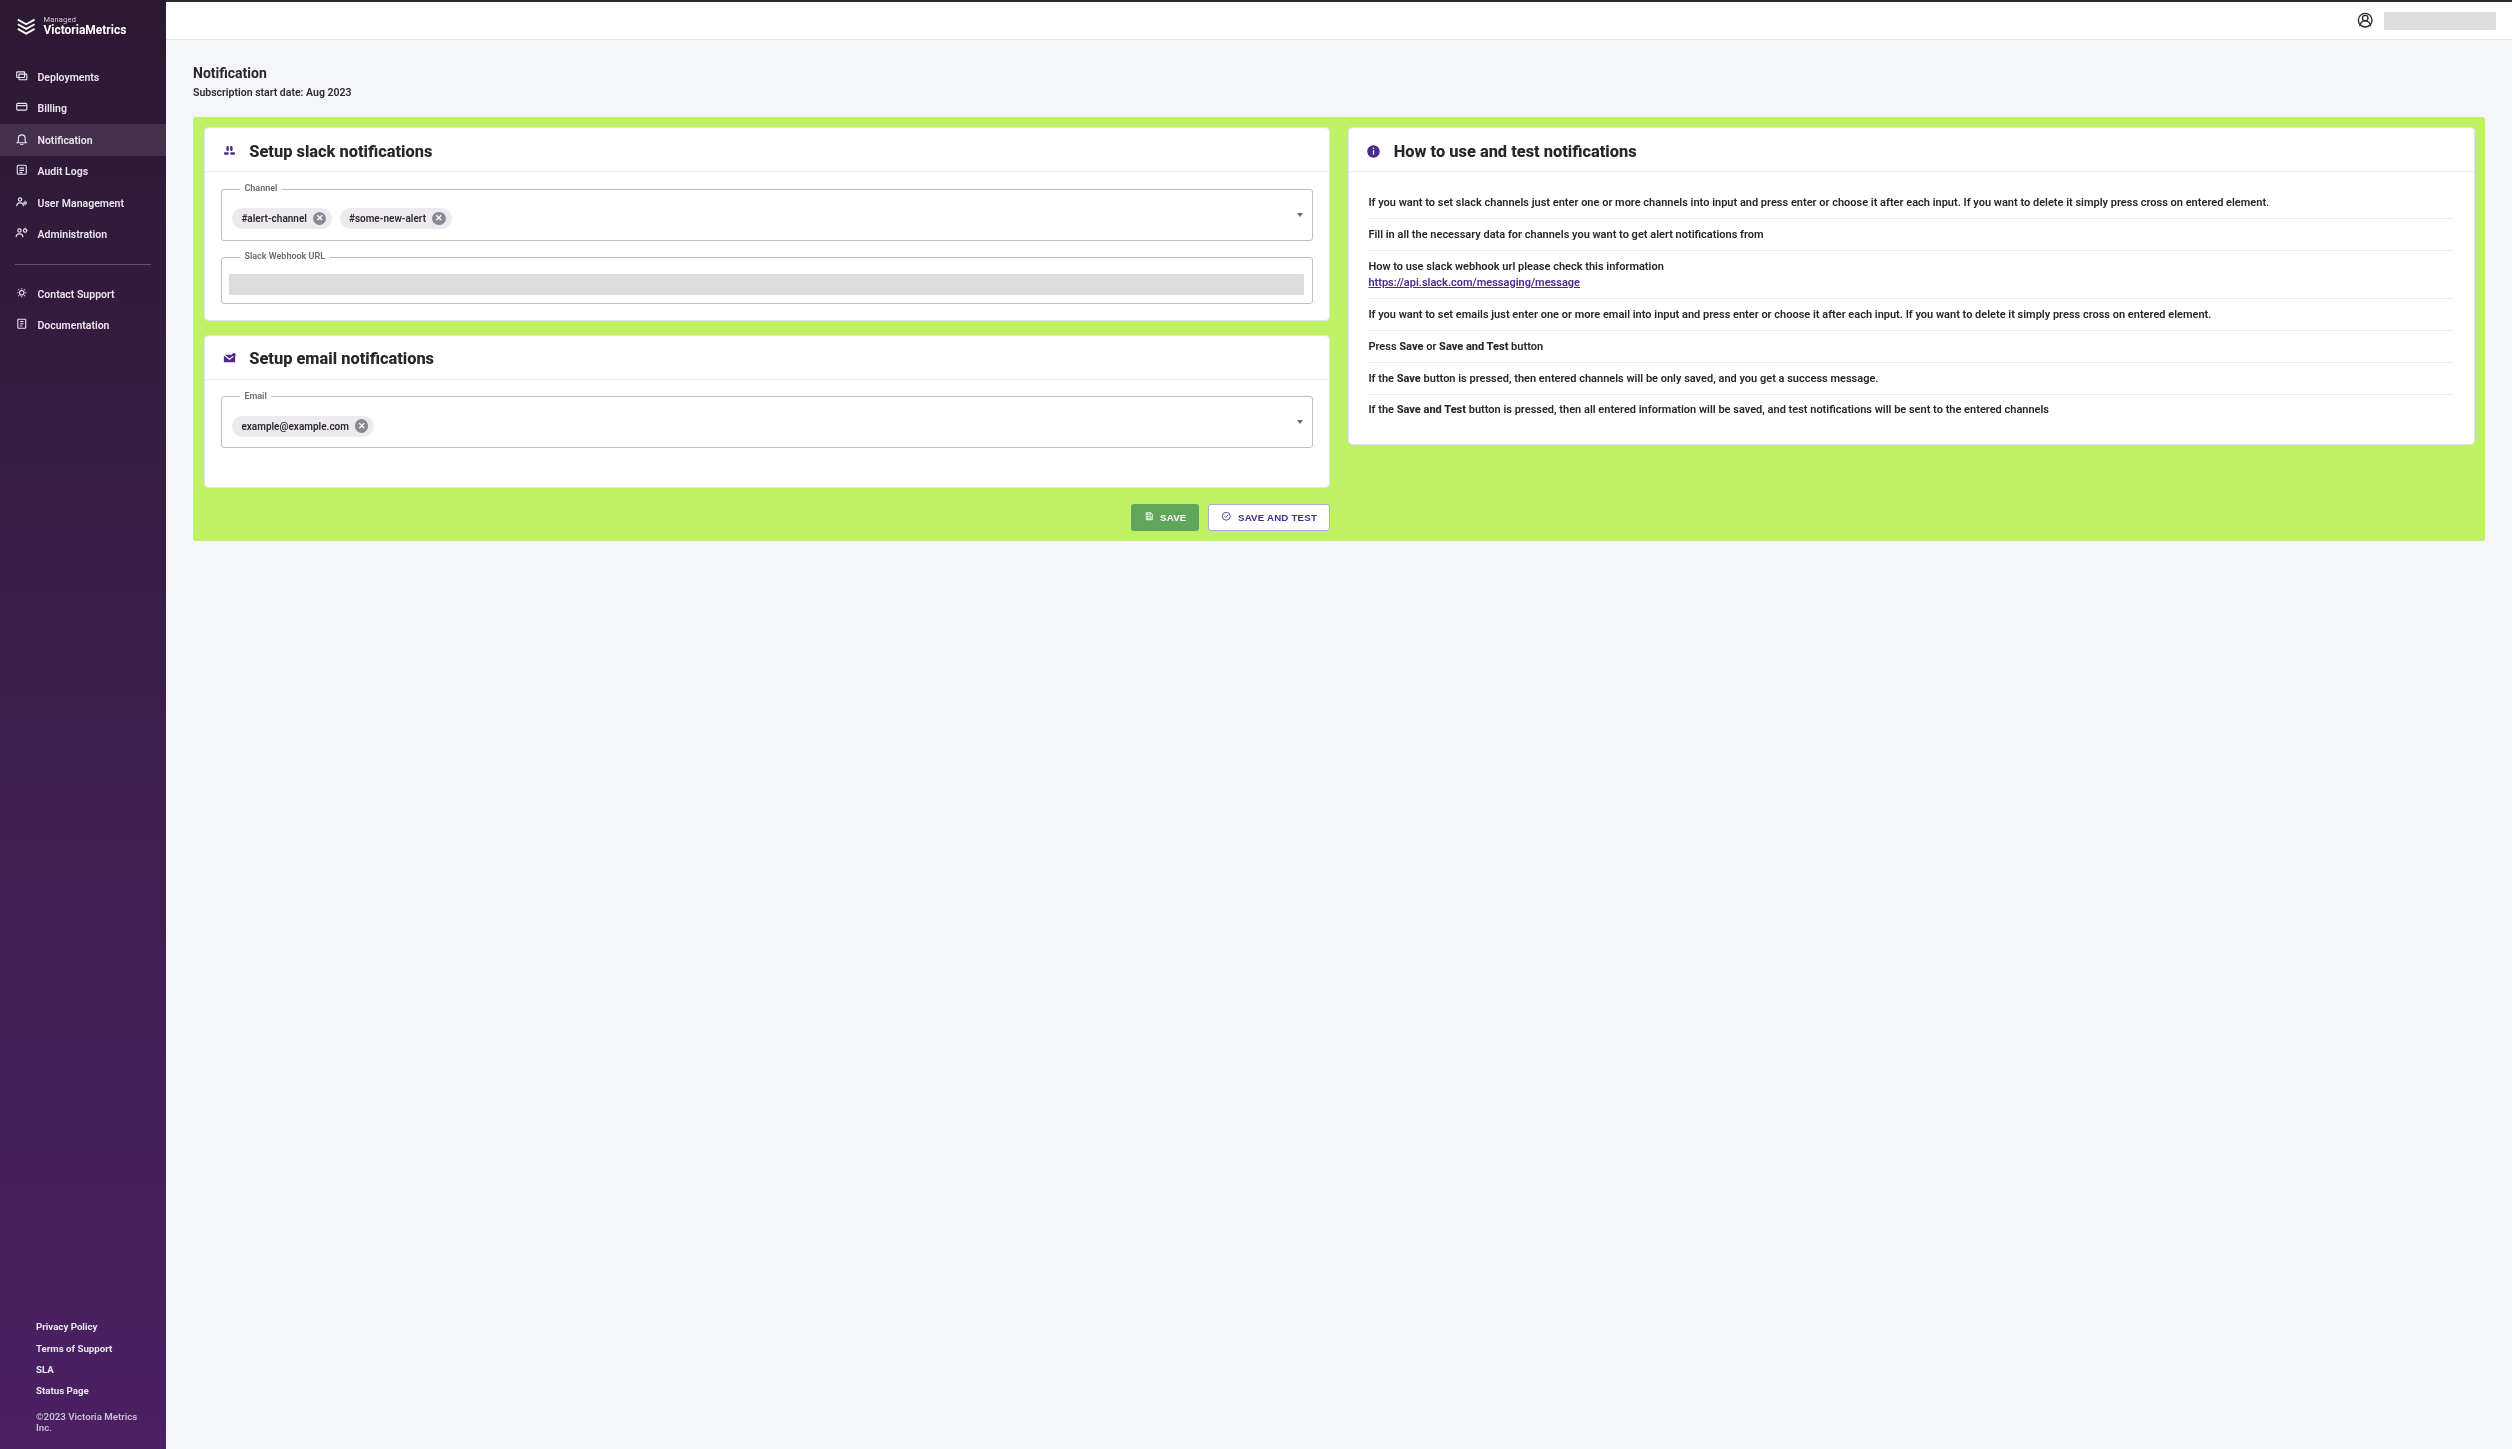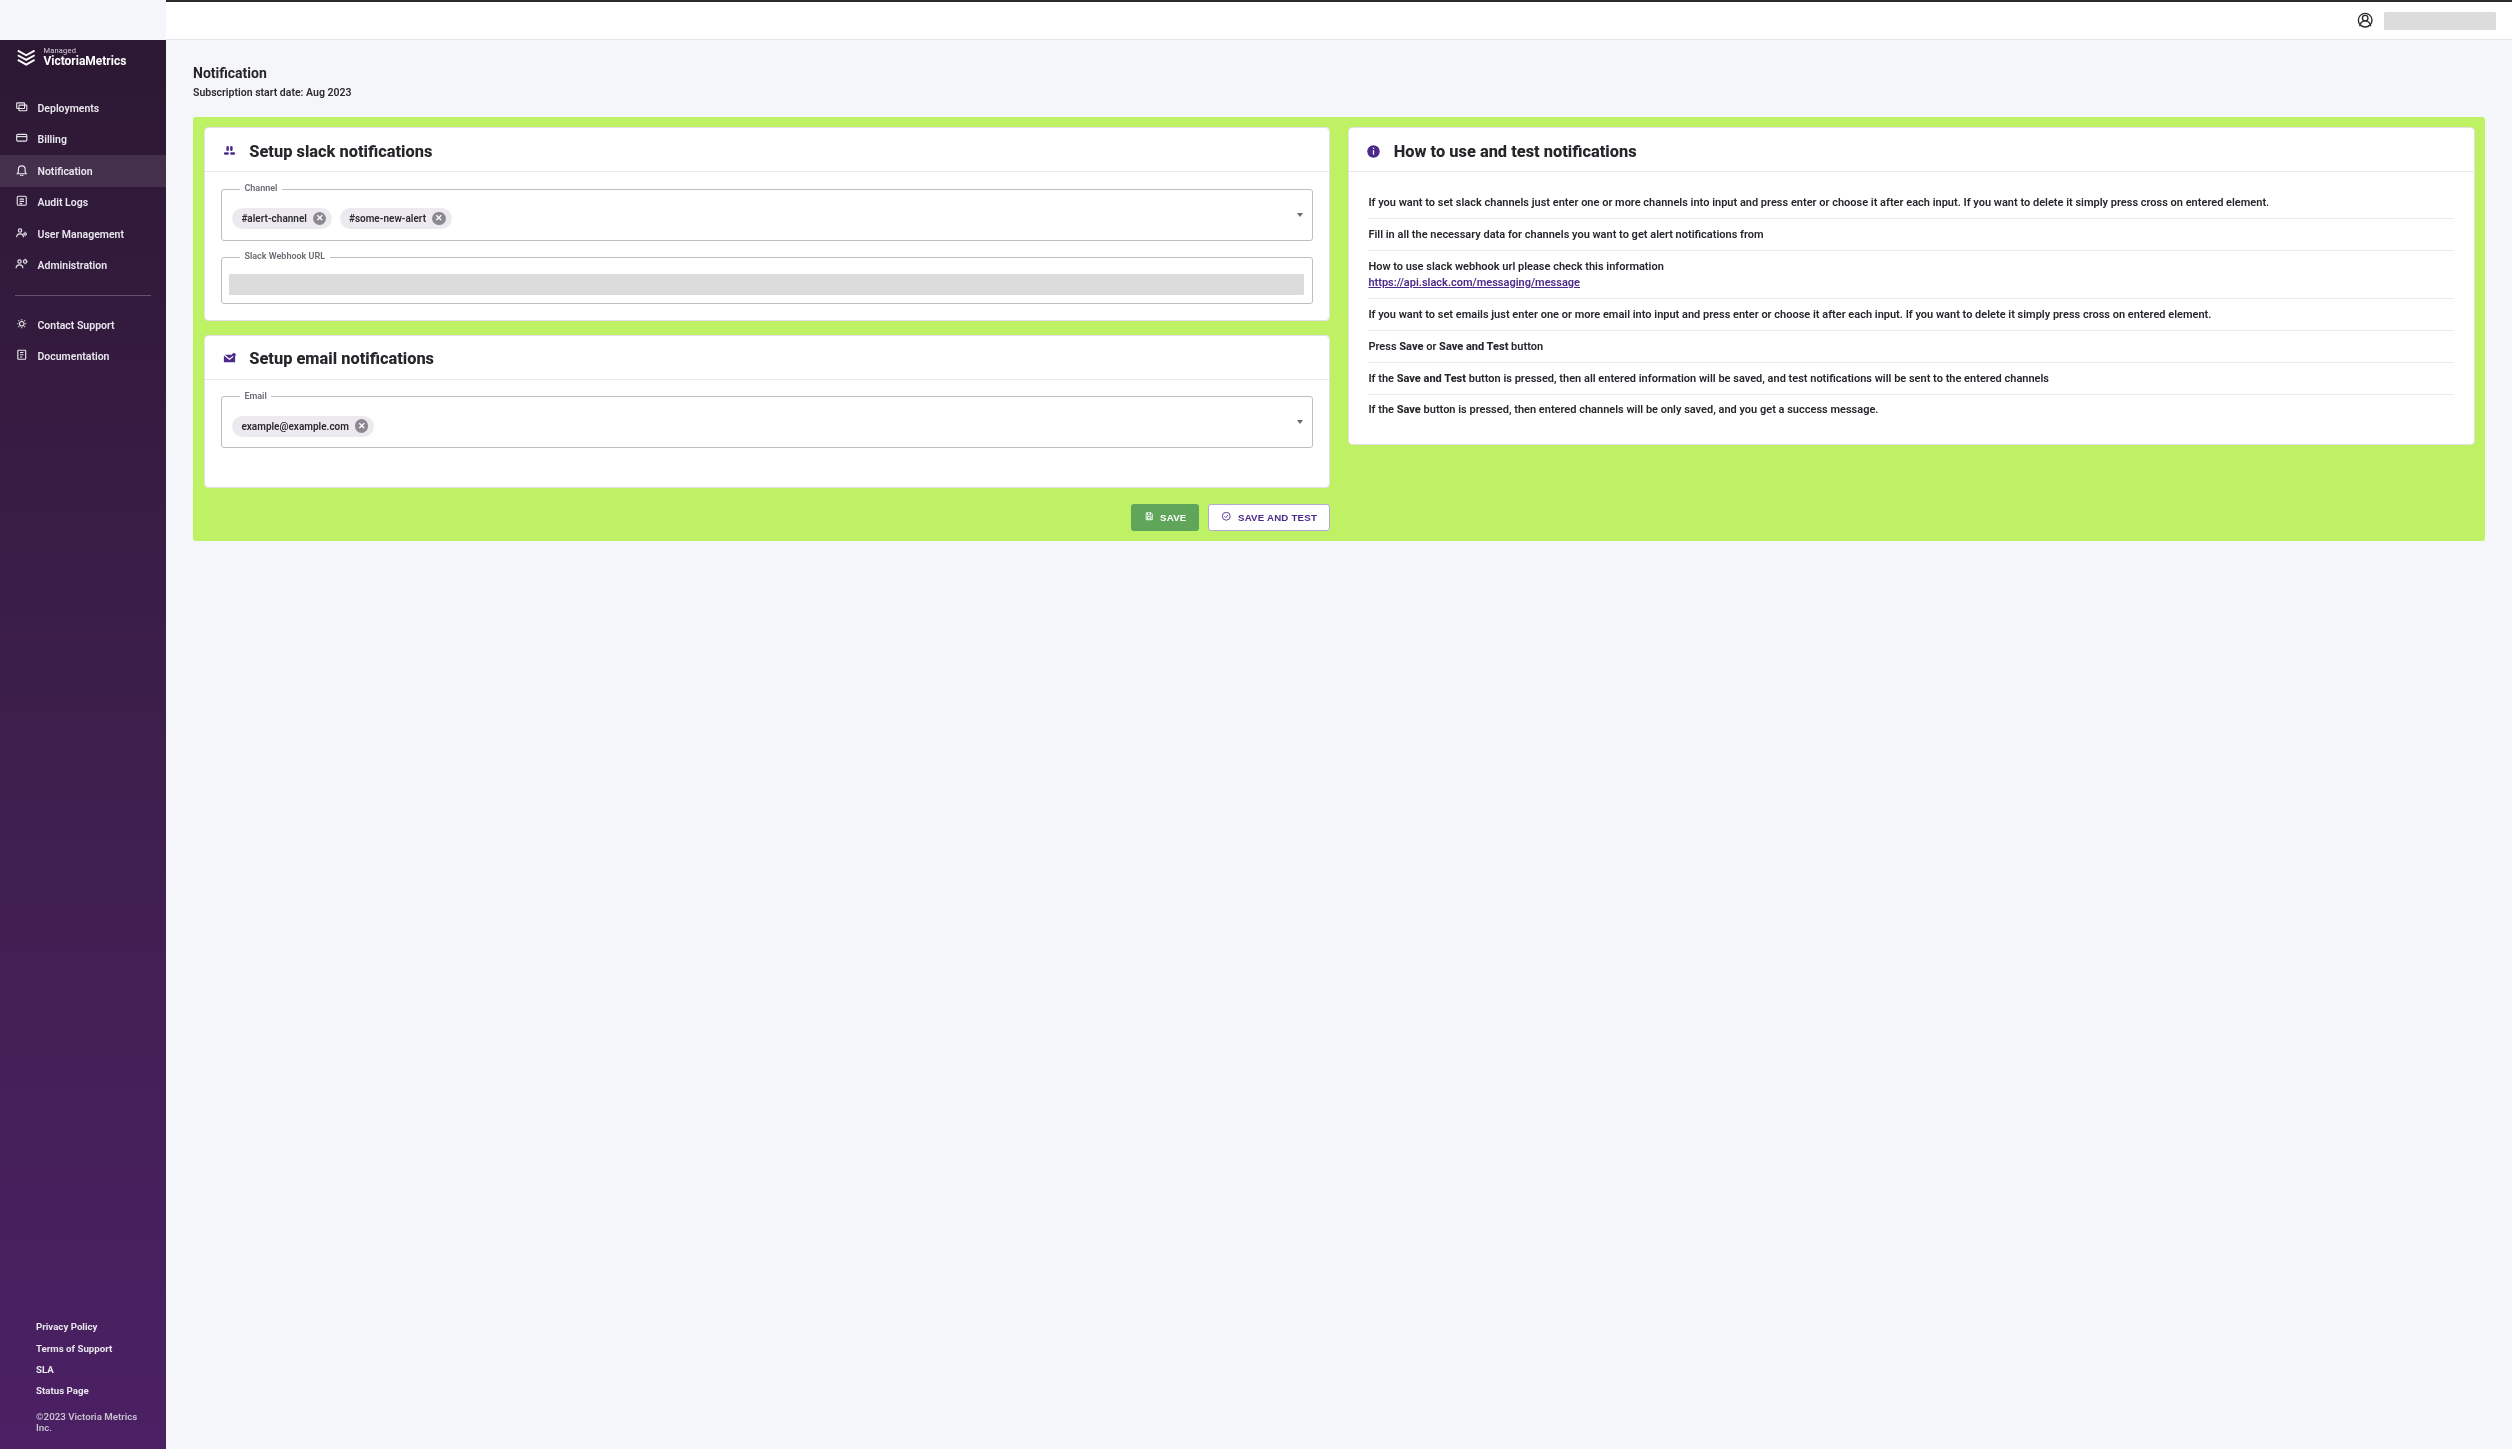--- a/index.html
+++ b/index.html
@@ -7,21 +7,21 @@
   body { display: flex; background: #f5f6fa; color: #28252b; font-size: 10.5px; }
 
   
   .sidebar {
     width: 166px;
     flex: 0 0 166px;
     background: linear-gradient(180deg, #2c1833 0%, #3e1f4d 50%, #4b2064 100%);
     color: #e9e6ee;
     display: flex;
     flex-direction: column;
-    margin-top: 40px;
+    padding-top: 9px;
   }
   .logo {
     display: flex;
     align-items: center;
     gap: 6px;
     padding: 4.5px 15px 13.5px 15px;
   }
   .logo svg { flex: 0 0 auto; }
   .logo-text { display: flex; flex-direction: column; line-height: 1; }
   .logo-text small { font-size: 7.5px; color: #d6d0dd; letter-spacing: 0.2px; }
@@ -373,24 +373,24 @@
             <div class="row">Fill in all the necessary data for channels you want to get alert notifications from</div>
             <div class="row">
               <span>How to use slack webhook url please check this information</span><br>
               <a>https://api.slack.com/messaging/message</a>
             </div>
             <div class="row">If you want to set emails just enter one or more email into input and press enter or choose it after each input. If you want to delete it simply press cross on entered element.</div>
             <div class="row">
               <span>Press </span><b>Save</b><span> or </span><b>Save and Test</b><span> button</span>
             </div>
             <div class="row">
+              <span>If the </span><b>Save</b><span> button is pressed, then entered channels will be only saved, and you get a success message.</span>
+            </div>
+            <div class="row">
               <span>If the </span><b>Save and Test</b><span> button is pressed, then all entered information will be saved, and test notifications will be sent to the entered channels</span>
-            </div>
-            <div class="row">
-              <span>If the </span><b>Save</b><span> button is pressed, then entered channels will be only saved, and you get a success message.</span>
             </div>
           </div>
         </div>
       </div>
 
     </div>
   </div>
 </div>
 
 

